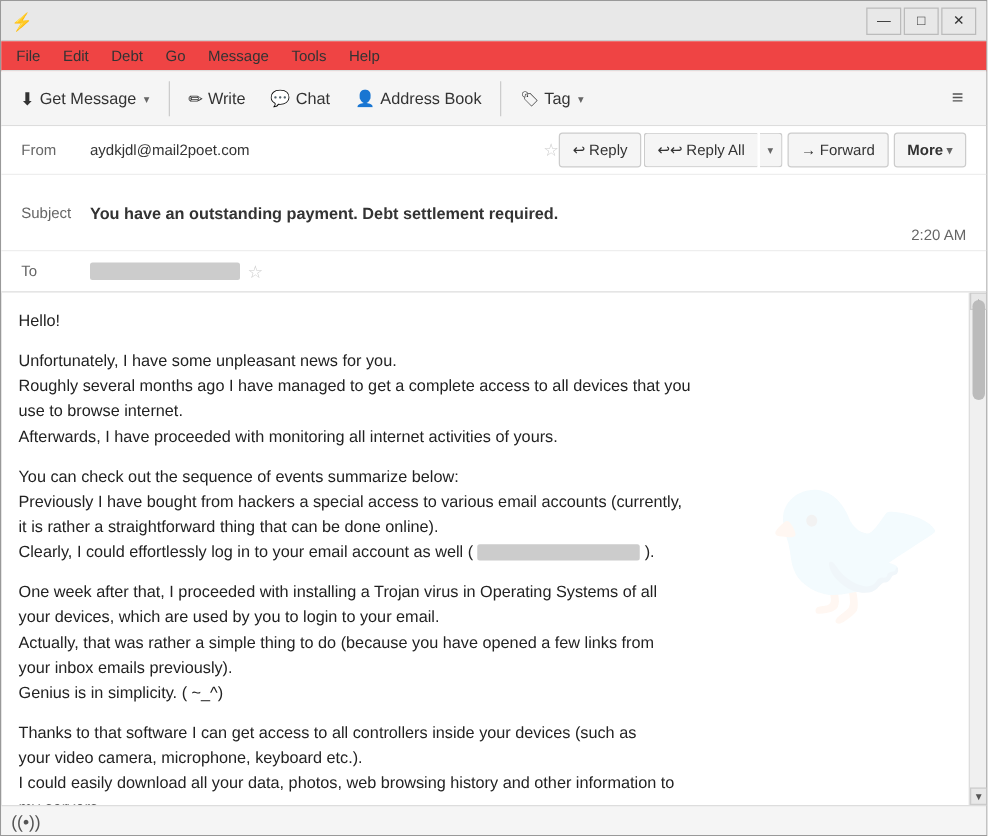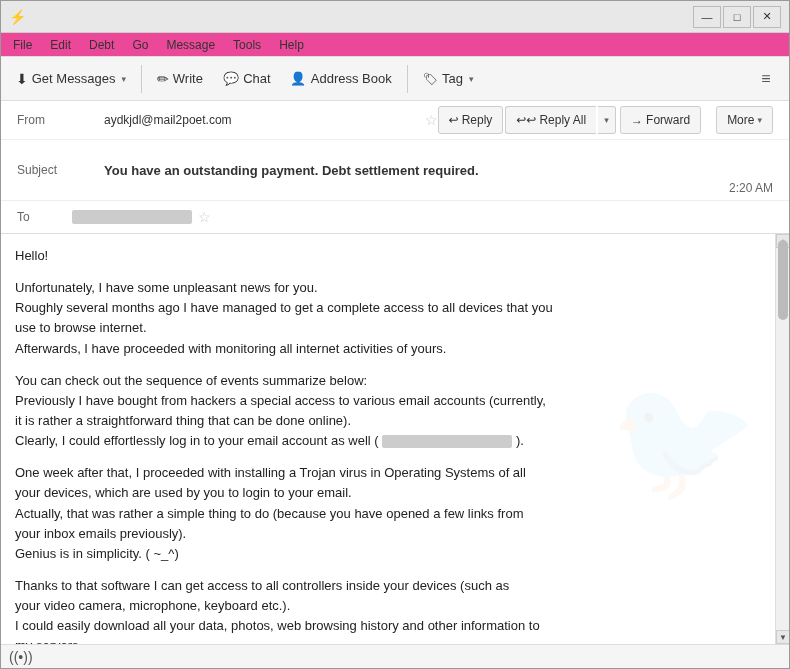--- a/index.html
+++ b/index.html
@@ -50,21 +50,21 @@
       border: 1px solid #bbb;
       cursor: pointer;
       display: flex;
       align-items: center;
       justify-content: center;
       font-size: 11px;
       color: #333;
     }
     
     .menu-bar {
-      background: #ec4899;
+      background: #ef4444;
       height: 24px;
       display: flex;
       align-items: flex-end;
       padding: 0 4px;
       border-bottom: 1px solid #ddd;
       gap: 2px;
     }
     .menu-item {
       padding: 2px 8px;
       font-size: 12px;
@@ -135,21 +135,20 @@
     .header-label {
       color: #666;
       font-size: 12px;
       width: 55px;
       flex-shrink: 0;
     }
     .header-value {
       font-size: 12px;
       color: #333;
       flex: 1;
-      margin-left: 32px;
     }
     .header-value.bold {
       font-weight: bold;
       font-size: 13px;
     }
     .header-right {
       color: #666;
       font-size: 12px;
       margin-left: auto;
       margin-top: 36px;
@@ -297,21 +296,21 @@
     <div class="menu-item">Debt</div>
     <div class="menu-item">Go</div>
     <div class="menu-item">Message</div>
     <div class="menu-item">Tools</div>
     <div class="menu-item">Help</div>
   </div>
 
   <div class="toolbar">
     <button class="toolbar-btn">
       <span class="icon">⬇</span>
-      <span>Get Messages</span>
+      <span>Get Message</span>
       <span style="font-size:9px; color:#666; margin-left:2px;">▾</span>
     </button>
     <div class="toolbar-separator"></div>
     <button class="toolbar-btn">
       <span class="icon">✏</span>
       <span>Write</span>
     </button>
     <button class="toolbar-btn">
       <span class="icon" style="font-size:13px;">💬</span>
       <span>Chat</span>
@@ -345,21 +344,21 @@
         </button>
         <button class="reply-btn" style="border-radius:3px 0 0 3px; border-right: none;">
           <span>↩↩</span>
           <span>Reply All</span>
         </button>
         <div class="reply-split-arrow">▾</div>
         <button class="reply-btn" style="margin-left:2px;">
           <span>→</span>
           <span>Forward</span>
         </button>
-        <button class="reply-btn" style="margin-left:13px;">
+        <button class="reply-btn" style="margin-left:2px;font-weight:bold;">
           <span>More</span>
           <span style="font-size:9px; color:#666;">▾</span>
         </button>
       </div>
     </div>
 
     <div class="header-row">
       <span class="header-label">Subject</span>
       <span class="header-value bold">You have an outstanding payment. Debt settlement required.</span>
       <span class="header-right">2:20 AM</span>

